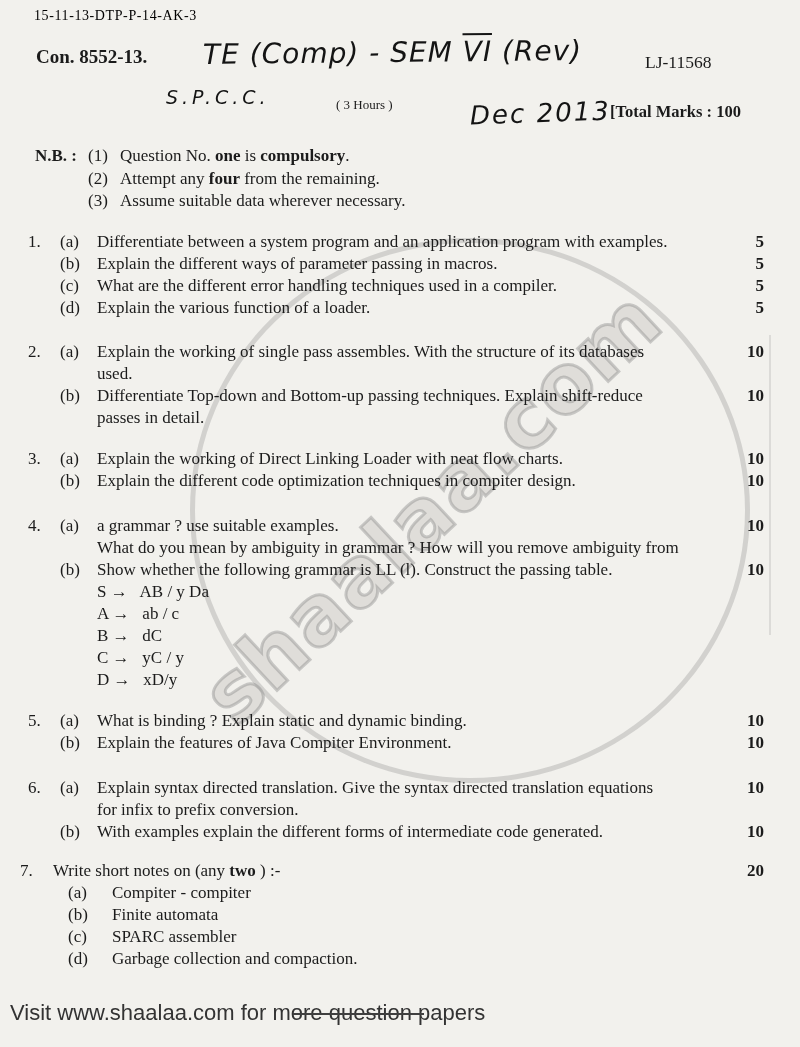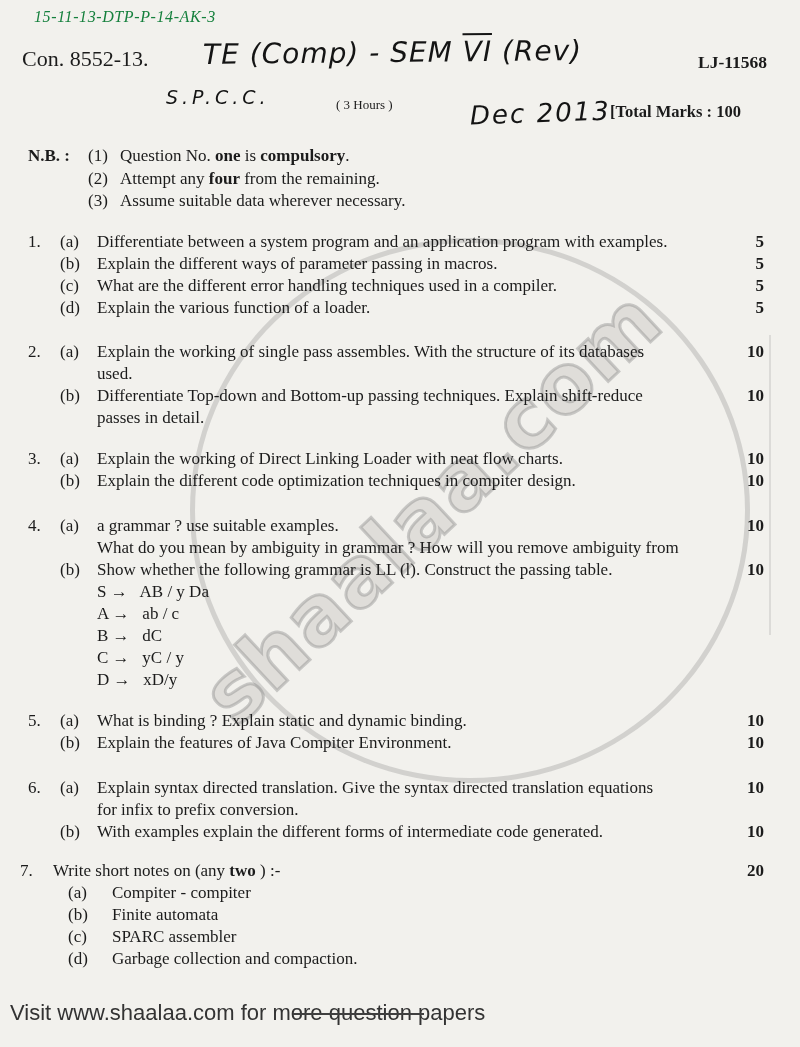--- a/index.html
+++ b/index.html
@@ -3,35 +3,35 @@
 <meta charset="utf-8">
 <style>
   html,body { margin:0; padding:0; }
   .page {
     position:relative; width:800px; height:1047px;
     background:#f2f1ed;
     font-family:"Liberation Serif", serif;
     color:#1b1b1b; overflow:hidden;
   }
   
-  .doc-code { position:absolute; top:8px; left:34px; font-size:16px; letter-spacing:.6px; color:#15803d;font-style:italic; }
-  .con-number { position:absolute; top:46px; left:22px; font-size:22px; font-weight:400; }
-  .paper-code { position:absolute; top:52px; left:698px; font-size:17.5px; font-weight:700; }
+  .doc-code { position:absolute; top:8px; left:34px; font-size:14px; letter-spacing:.6px; color:#000000; }
+  .con-number { position:absolute; top:46px; left:36px; font-size:19px; font-weight:700; }
+  .paper-code { position:absolute; top:52px; left:645px; font-size:17.5px; font-weight:400; }
   .duration   { position:absolute; top:97px; left:336px; font-size:13px; }
   .total-marks{ position:absolute; top:102px; left:610px; font-size:16.5px; font-weight:700; }
   
   .hw { font-family:"DejaVu Sans", sans-serif; font-style:italic; color:#141414; }
   .hw-title  { position:absolute; top:36px; left:203px; font-size:28px; letter-spacing:1px; transform:rotate(-.6deg); }
   .hw-title .ovl { text-decoration:overline; }
   .hw-subject{ position:absolute; top:86px; left:166px; font-size:19px; letter-spacing:4px; }
   .hw-date   { position:absolute; top:98px; left:470px; font-size:26px; letter-spacing:2px; transform:rotate(-2deg); }
   
   .nb { position:absolute; top:145px; left:28px; width:700px; }
   .nb-row { display:grid; grid-template-columns:60px 32px 1fr; line-height:22.5px; font-size:17px; }
-  .nb-label { font-weight:700; }
+  .nb-label { font-weight:700;margin-left:7px; }
   
   .qblock { position:absolute; left:28px; width:736px; }
   .srow { display:grid; grid-template-columns:32px 37px 620px auto; line-height:22px; font-size:17px; }
   .srow .marks { text-align:right; font-weight:700; align-self:start; justify-self:end; }
   .line { white-space:nowrap; }
   .grammar-line { white-space:pre; line-height:22px; }
   
   .q7 { position:absolute; left:20px; width:744px; }
   .q7-head { display:grid; grid-template-columns:33px 644px auto; line-height:22px; font-size:17px; }
   .q7-head .marks { text-align:right; font-weight:700; justify-self:end; }

